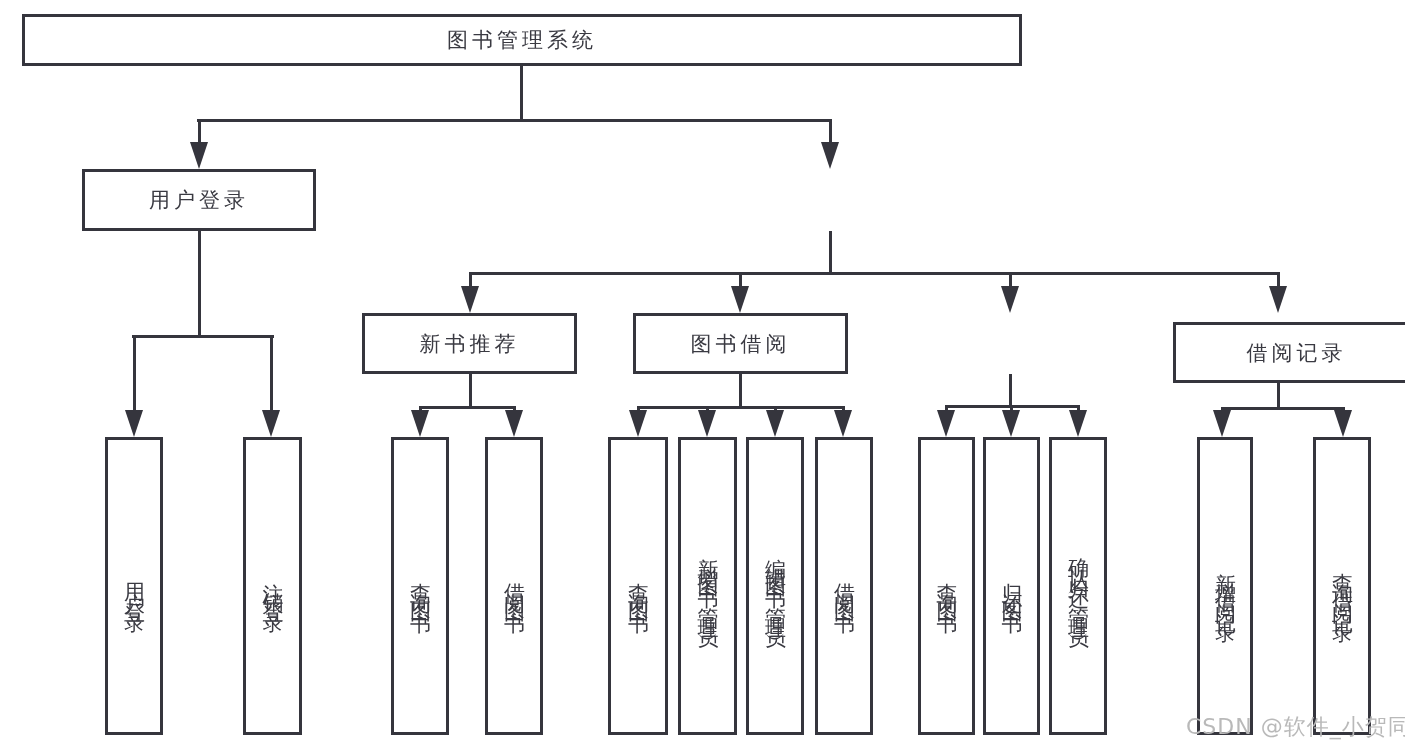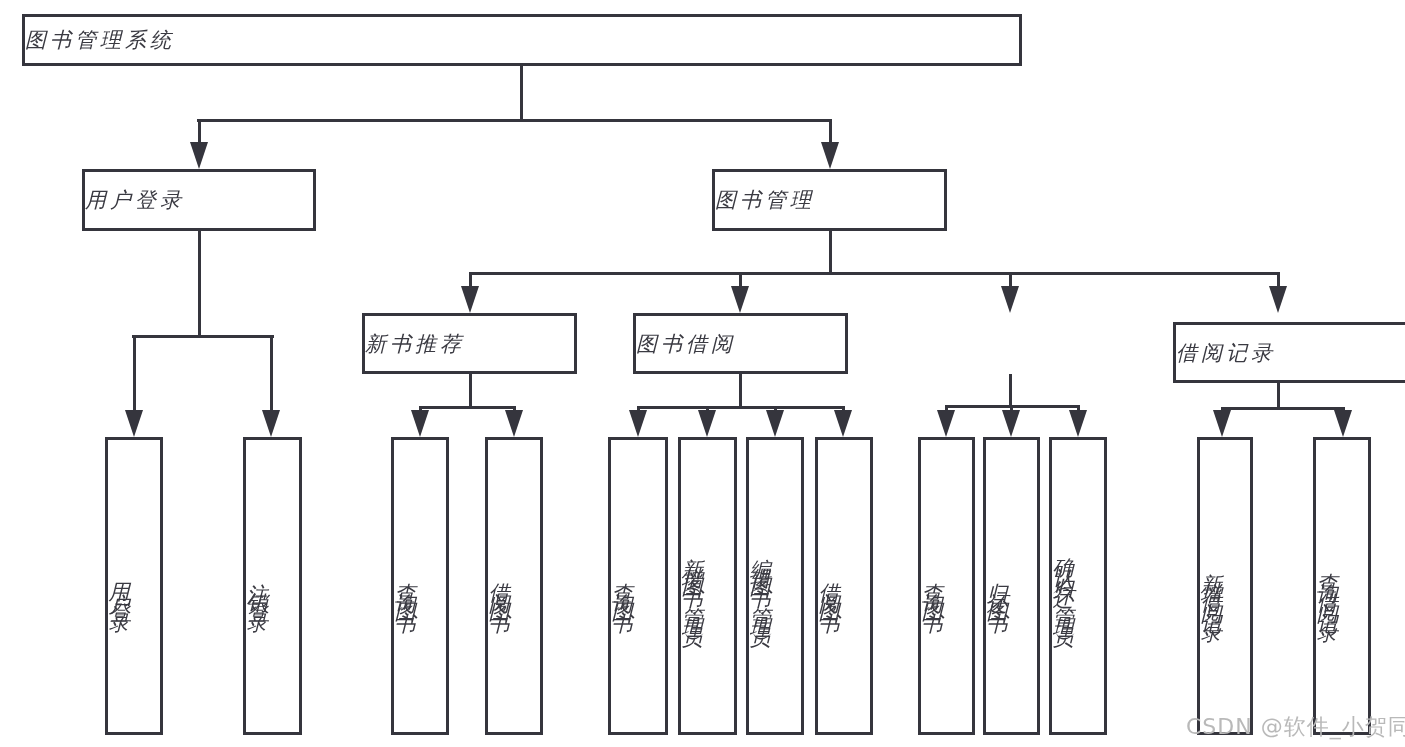--- a/index.html
+++ b/index.html
@@ -2,21 +2,21 @@
 <html><head>
 <meta charset="utf-8">
 <style>
   html,body{margin:0;padding:0;background:#ffffff;}
   .canvas{
     position:relative;width:1405px;height:747px;overflow:hidden;background:#ffffff;
     font-family:"DejaVu Sans","Liberation Sans",sans-serif;
   }
   .box{
     position:absolute;background:#ffffff;border:3px solid #35353d;box-sizing:border-box;
-    display:flex;align-items:center;justify-content:flex-start;color:#3a3a42;z-index:2;font-style:italic;
+    display:flex;align-items:center;justify-content:center;color:#3a3a42;z-index:2;
   }
   .box .lbl{font-size:21px;letter-spacing:4px;white-space:nowrap;}
   .leaf .lbl{
     writing-mode:vertical-rl;text-orientation:mixed;
     font-size:21px;letter-spacing:10px;line-height:1;white-space:nowrap;
   }
   .vline{position:absolute;width:3px;background:#35353d;z-index:1;}
   .hline{position:absolute;height:3px;background:#35353d;z-index:1;}
   .arrow{
     position:absolute;width:0;height:0;z-index:1;
@@ -92,23 +92,20 @@
   <div class="vline" style="left:1342px;top:407px;height:8px"></div>
   <div class="arrow" style="left:1334px;top:410px"></div>
 
   <div class="box" style="left:22px;top:14px;width:1000px;height:52px">
     <span class="lbl">图书管理系统</span>
   </div>
 
   <div class="box" style="left:82px;top:169px;width:234px;height:62px">
     <span class="lbl">用户登录</span>
   </div>
-  <div class="box" style="left:712px;top:169px;width:235px;height:62px">
-    <span class="lbl">图书管理</span>
-  </div>
 
   <div class="box" style="left:362px;top:313px;width:215px;height:61px">
     <span class="lbl">新书推荐</span>
   </div>
   <div class="box" style="left:633px;top:313px;width:215px;height:61px">
     <span class="lbl">图书借阅</span>
   </div>
   <div class="box" style="left:1173px;top:322px;width:247px;height:61px">
     <span class="lbl">借阅记录</span>
   </div>

